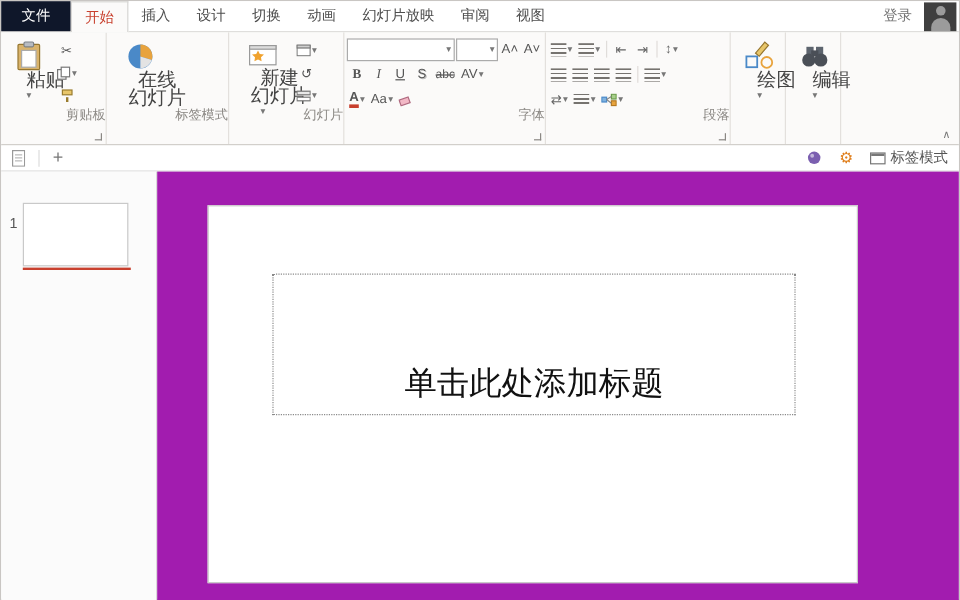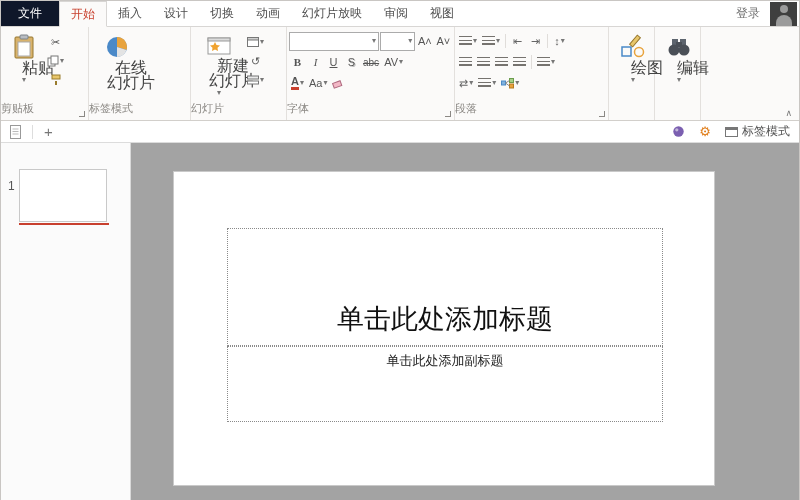--- a/index.html
+++ b/index.html
@@ -14,21 +14,21 @@
   .tab.active { background:#fbfaf9; border:1px solid #d8d6d4; border-bottom:1px solid #fbfaf9; color:#c8402e; margin-bottom:-1px; z-index:2; }
   .tab-right { margin-left:auto; display:flex; align-items:center; }
   .signin { padding:0 10px; color:#737373; }
   .avatar { width:27px; height:24px; margin:1px 2px 0 0; background:#3f3f3f; position:relative; overflow:hidden; }
   .avatar::before { content:""; position:absolute; top:3px; left:50%; transform:translateX(-50%); width:8px; height:8px; border-radius:50%; background:#9b9b9b; }
   .avatar::after { content:""; position:absolute; top:13px; left:50%; transform:translateX(-50%); width:16px; height:11px; border-radius:8px 8px 0 0; background:#9b9b9b; }
 
   
   .ribbon { position:relative; height:94px; background:#fbfaf9; border-bottom:1px solid #d2cfcb; display:flex; align-items:stretch; }
   .group { position:relative; border-right:1px solid #e3e0dd; display:flex; flex-direction:column; padding:2px 2px 15px 2px; }
-  .glabel { position:absolute; bottom:5px; left:0; right:0; text-align:left; font-size:11px; color:#8b8884; line-height:13px; }
+  .glabel { position:absolute; bottom:17px; left:0; right:0; text-align:right; font-size:11px; color:#8b8884; line-height:13px; }
   .launcher { position:absolute; right:3px; bottom:3px; width:6px; height:6px; border-right:1px solid #8b8884; border-bottom:1px solid #8b8884; cursor:pointer; }
   .g-body { flex:1; display:flex; align-items:flex-start; gap:2px; padding:1px 2px; }
   .bigbtn { display:flex; flex-direction:column; align-items:center; justify-content:flex-start; gap:1px; width:48px; height:74px; padding-top:4px; cursor:pointer; }
   .bigbtn .blabel { font-size:16px; line-height:14px; color:#444; white-space:nowrap;margin-left:28px; }
   .dd { font-size:8px; color:#777; line-height:8px; }
   .mini-col { display:flex; flex-direction:column; gap:1px; padding-top:3px; }
   .sbtn { display:flex; align-items:center; justify-content:center; gap:1px; min-width:17px; height:18px; padding:0 2px; font-size:11px; color:#555; background:transparent; border:none; cursor:pointer; }
   .g-rows { display:flex; flex-direction:column; gap:1px; padding-top:2px; }
   .rrow { display:flex; align-items:center; gap:1px; height:20px; }
   .combo { height:19px; background:#fff; border:1px solid #ababab; display:flex; align-items:center; justify-content:flex-end; padding:0 2px; cursor:pointer; }
@@ -54,21 +54,21 @@
   .qright { margin-left:auto; display:flex; align-items:center; gap:6px; }
   .win-ic { display:inline-block; width:13px; height:10px; border:1px solid #777; position:relative; }
   .win-ic::before { content:""; position:absolute; left:0; right:0; top:0; height:2px; background:#777; }
 
   
   .content { display:flex; height:358px; }
   .thumbs { width:130px; background:#fbfbfb; border-right:1px solid #d9d9d9; position:relative; flex:none; }
   .thumb-num { position:absolute; left:7px; top:36px; font-size:12px; color:#555; }
   .thumb { position:absolute; left:18px; top:26px; width:88px; height:53px; background:#fff; border:1px solid #c9c9c9; cursor:pointer; }
   .thumb-sel { position:absolute; left:18px; top:80px; width:90px; height:2px; background:#c8402e; }
-  .canvas { flex:1; background:#a3a3a3; position:relative; overflow:hidden; }
+  .canvas { flex:1; background:#a21caf; position:relative; overflow:hidden; }
   .slide { position:absolute; left:42px; top:28px; width:542px; height:315px; background:#fff; border:1px solid #c9c9c9; }
   .ph { position:absolute; left:53px; width:436px; border:1px dotted #8a8a8a; display:flex; justify-content:center; }
   .ph-title { top:56px; height:118px; align-items:flex-end; padding-bottom:8px; font-family:"Liberation Serif","DejaVu Serif",serif; font-size:27px; color:#111; cursor:text; }
   .ph-subtitle { top:174px; height:76px; align-items:flex-start; padding-top:5px; font-family:"Liberation Serif","DejaVu Serif",serif; font-size:13px; color:#222; cursor:text; }
 
   svg { display:block; }
 </style>
 </head>
 <body>
 
@@ -391,20 +391,17 @@
     <div class="thumbs">
       <div class="thumb-num">1</div>
       <div class="thumb"></div>
       <div class="thumb-sel"></div>
     </div>
     <div class="canvas">
       <div class="slide">
         <div class="ph ph-title">
           <span>单击此处添加标题</span>
         </div>
-        <div class="ph ph-subtitle">
-          <span>单击此处添加副标题</span>
-        </div>
       </div>
     </div>
   </div>
 
 </div>
 
 </body></html>

